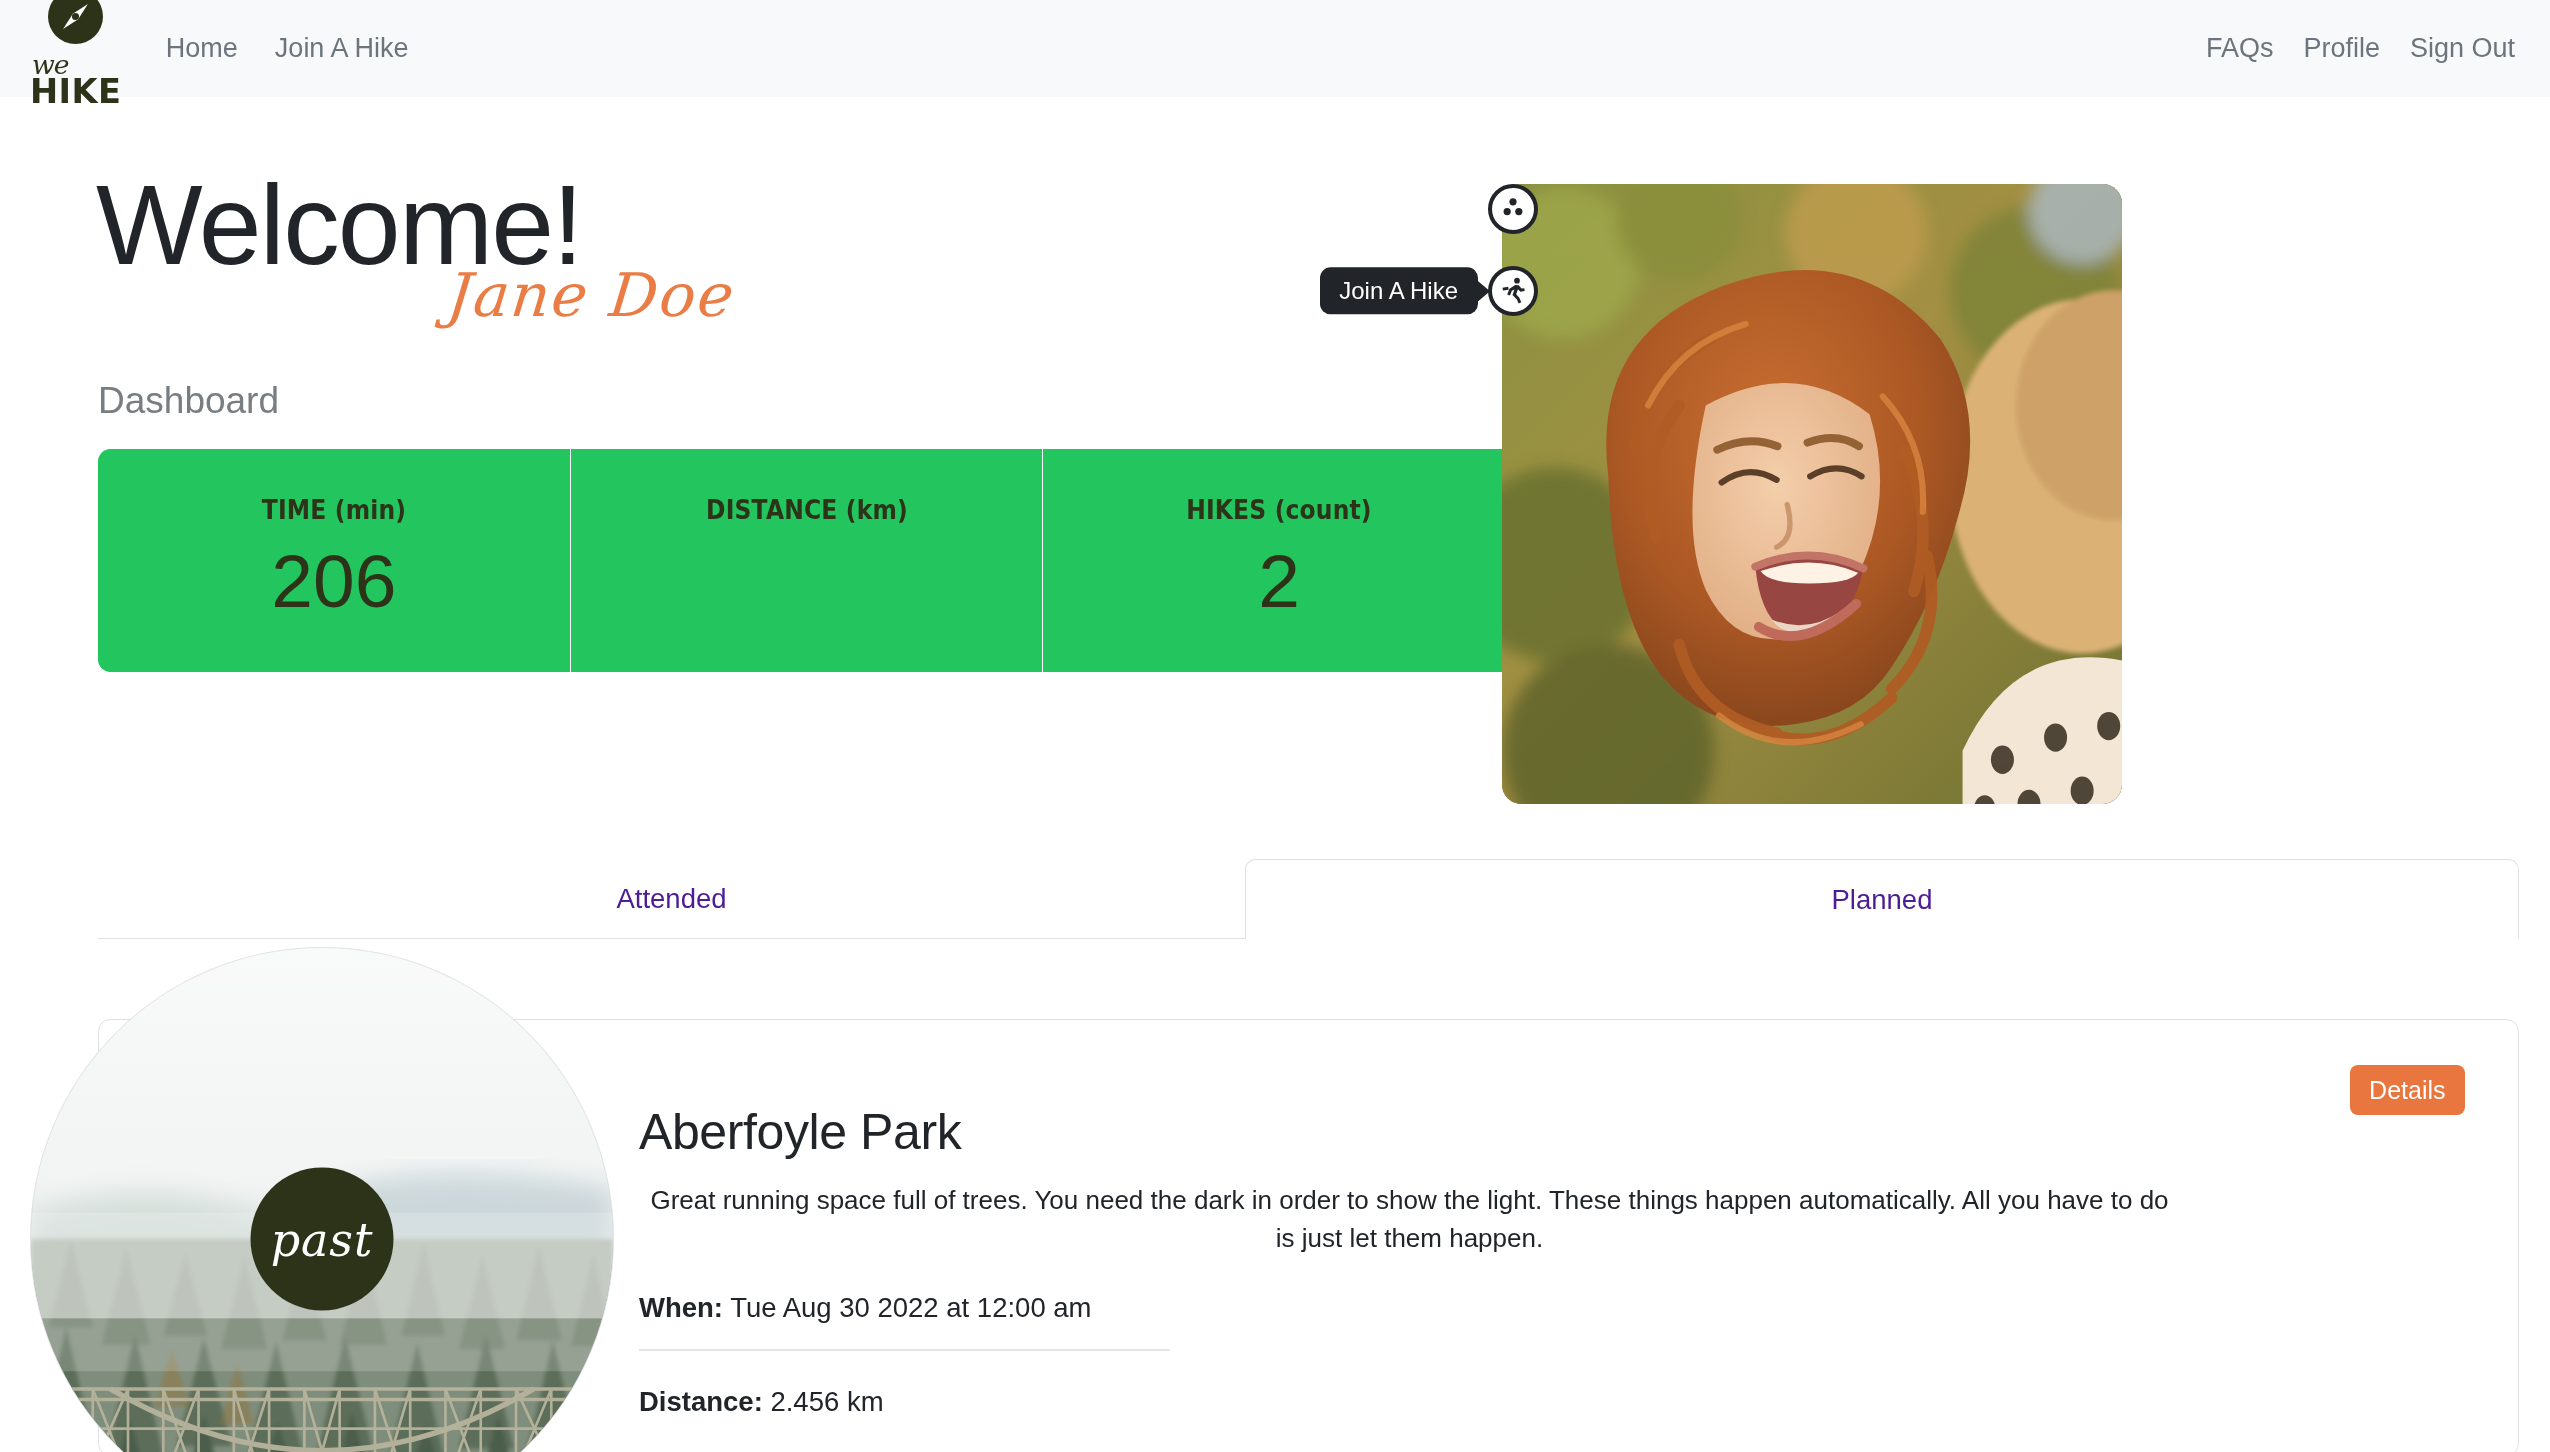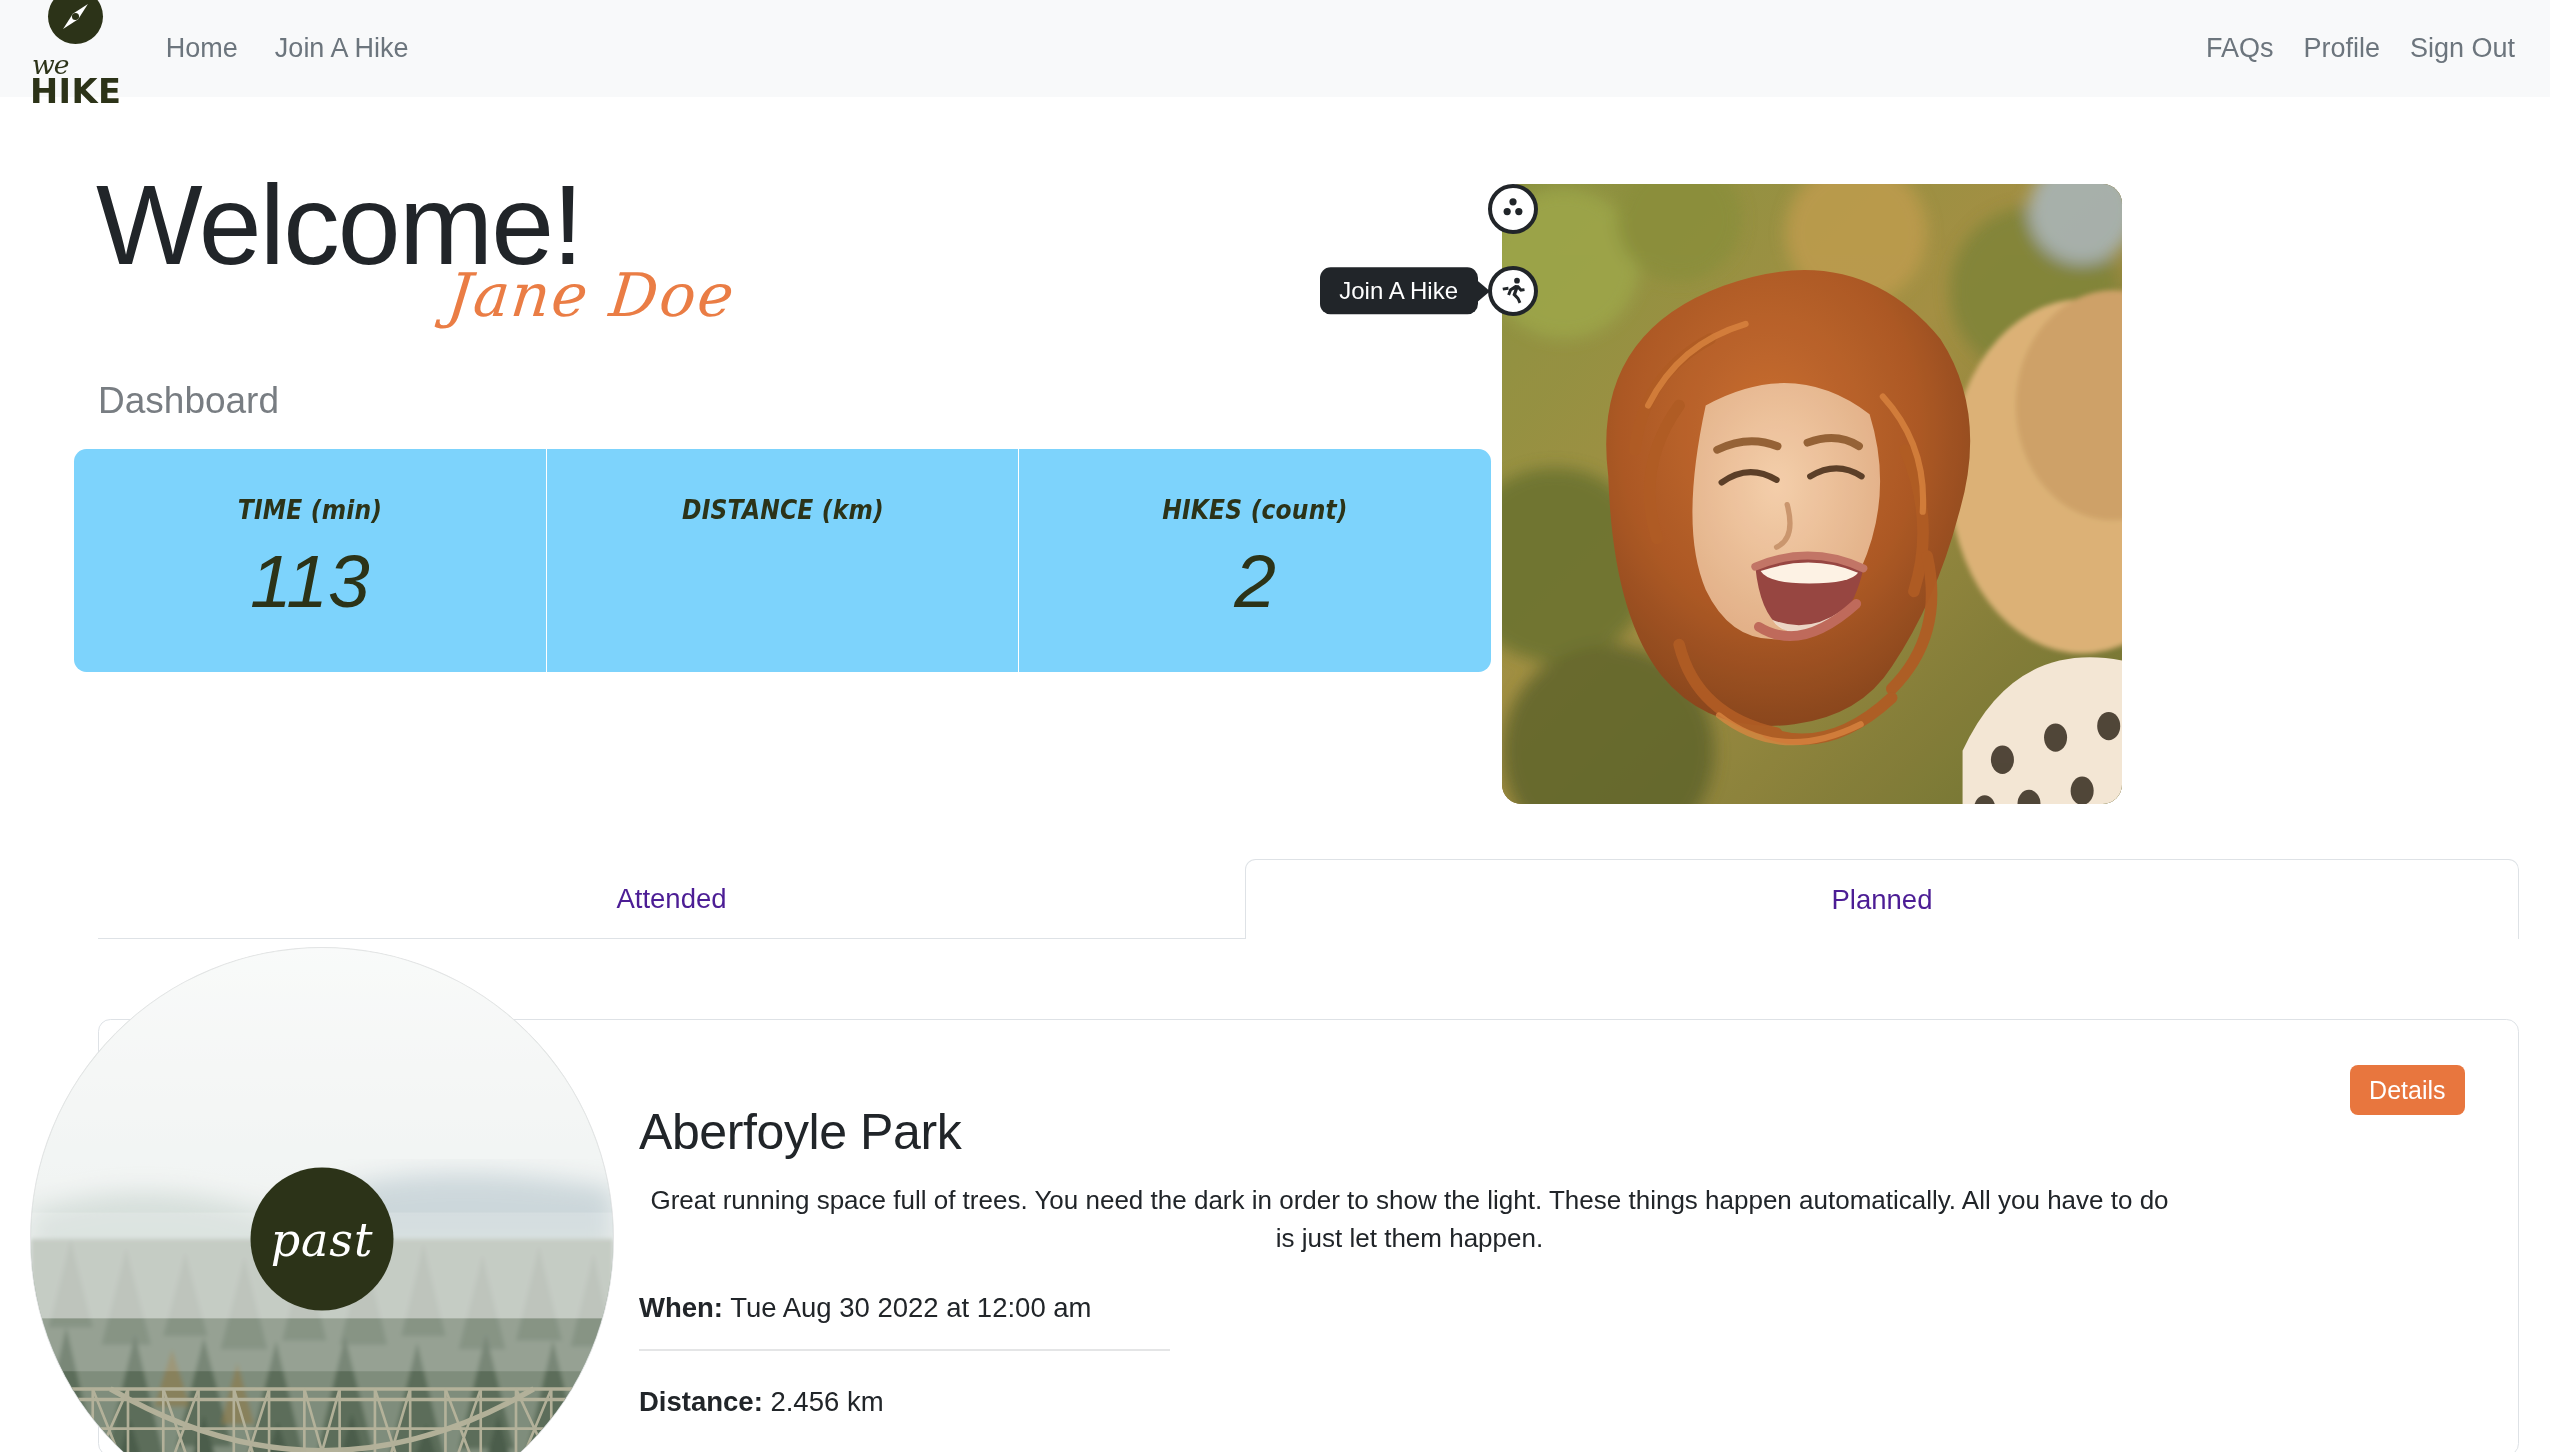--- a/index.html
+++ b/index.html
@@ -114,27 +114,26 @@
     font-size: 37px;
     color: #787d82;
     font-weight: 400;
     margin-left: 66px;
     margin-top: 50px;
   }
 
   
   .stats {
     display: flex;
-    margin-left: 42px;
+    margin-left: 66px;
     margin-top: 26.6px;
     width: 1417px;
-    background: #7dd3fc;
+    background: #22c55e;
     border-radius: 12.4px;
     overflow: hidden;
-    font-style: italic;
   }
   .stat {
     flex: 1 1 0;
     padding: 46px 8.9px 53px;
     text-align: center;
     border-right: 0.9px solid #ffffff;
   }
   .stat:last-child { border-right: none; }
   .stat-label {
     font-family: "DejaVu Sans", sans-serif;
@@ -373,21 +372,21 @@
   <section class="hero">
     <div class="hero-left">
 
       <h1 class="welcome">Welcome!</h1>
       <div class="signature">Jane Doe</div>
       <h2 class="dashboard-label">Dashboard</h2>
 
       <div class="stats">
         <div class="stat">
           <div class="stat-label">TIME (min)</div>
-          <div class="stat-value">113</div>
+          <div class="stat-value">206</div>
         </div>
         <div class="stat">
           <div class="stat-label">DISTANCE (km)</div>
         </div>
         <div class="stat">
           <div class="stat-label">HIKES (count)</div>
           <div class="stat-value">2</div>
         </div>
       </div>
 

